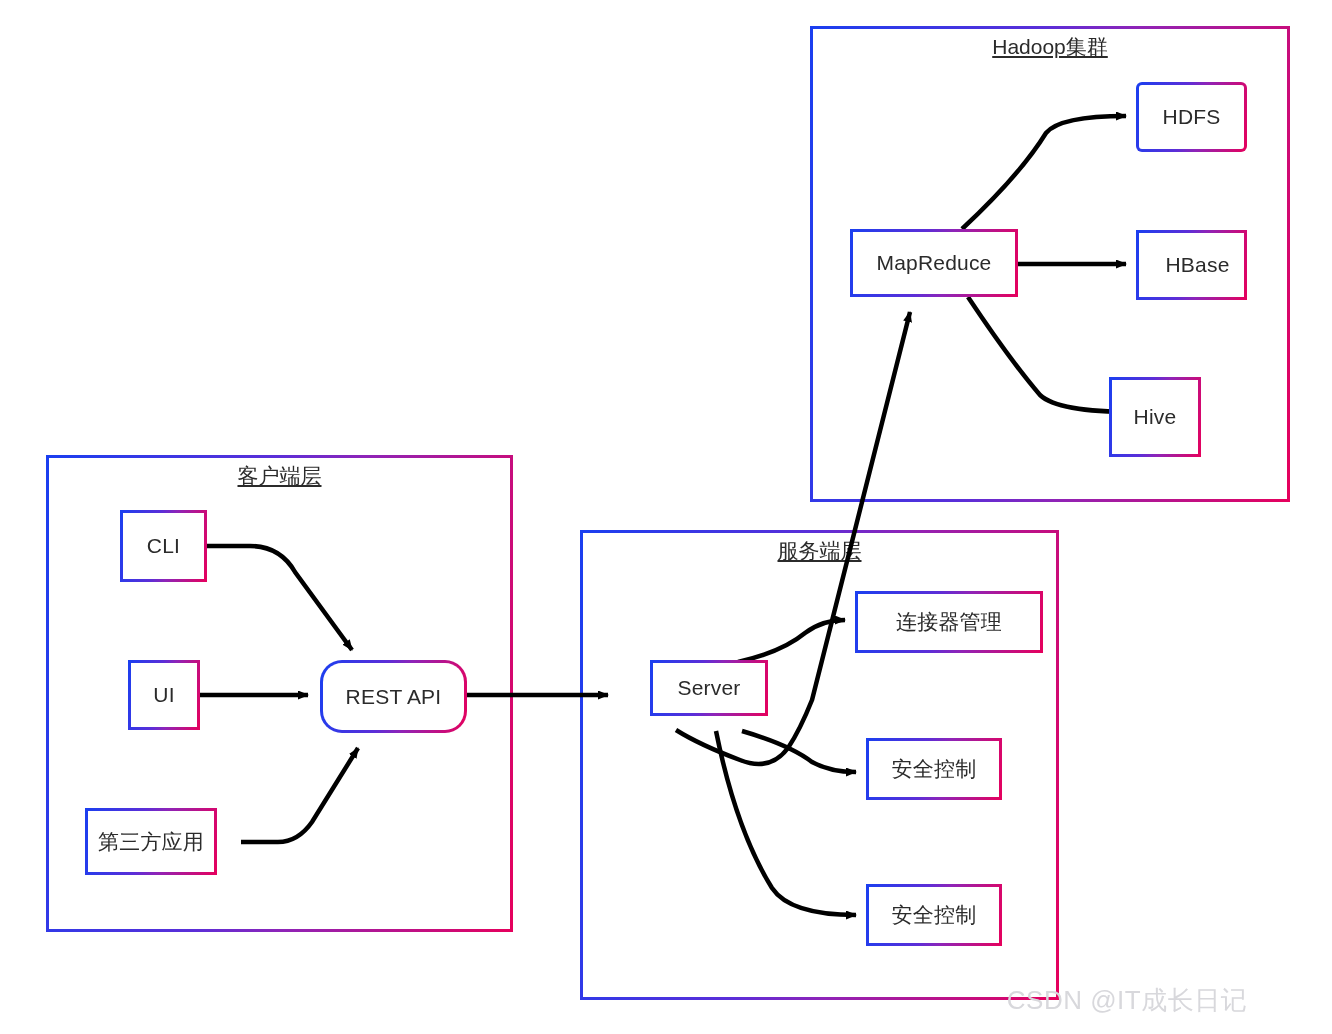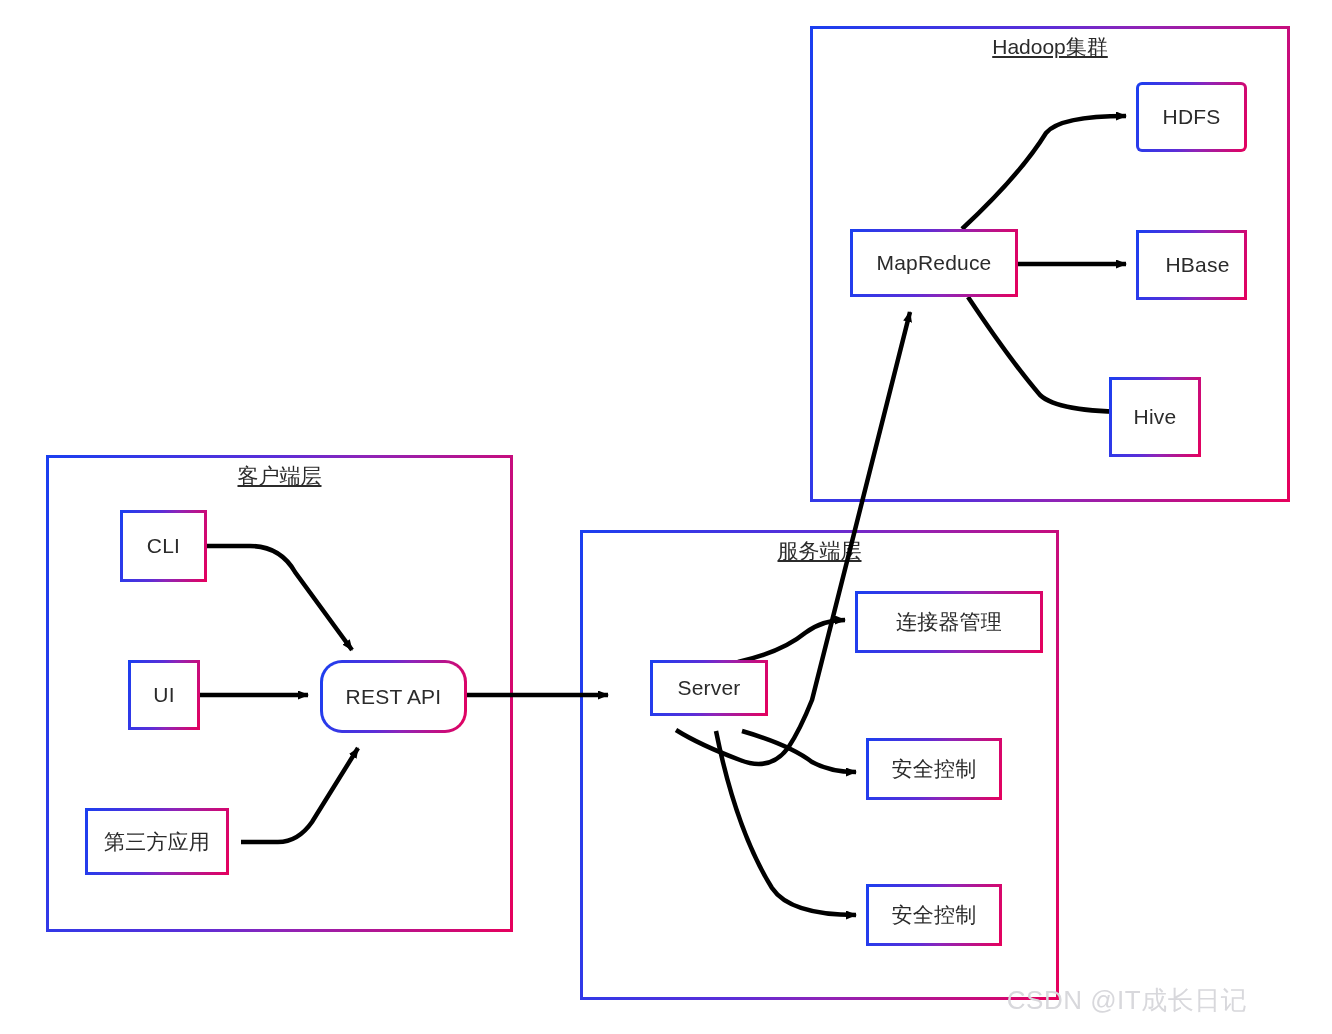--- a/index.html
+++ b/index.html
@@ -116,21 +116,21 @@
 
   <div class="gbox node" id="n-cli" style="left: 120px; top: 510px; width: 87px; height: 72px;">
     <span>CLI</span>
   </div>
   <div class="gbox node" id="n-ui" style="left: 128px; top: 660px; width: 72px; height: 70px;">
     <span>UI</span>
   </div>
   <div class="gbox node" id="n-rest" style="left: 320px; top: 660px; width: 147px; height: 73px; border-radius: 22px;">
     <span>REST API</span>
   </div>
-  <div class="gbox node cjk" id="n-third" style="left: 85px; top: 808px; width: 144px; height: 67px;">
+  <div class="gbox node cjk" id="n-third" style="left: 85px; top: 808px; width: 132px; height: 67px;">
     <span>第三方应用</span>
   </div>
 
   <div class="gbox node" id="n-server" style="left: 650px; top: 660px; width: 118px; height: 56px; text-align: center;">
     <span>Server</span>
   </div>
   <div class="gbox node cjk" id="n-connector" style="left: 855px; top: 591px; width: 188px; height: 62px;">
     <span>连接器管理</span>
   </div>
   <div class="gbox node cjk" id="n-scheduler" style="left: 866px; top: 738px; width: 136px; height: 62px;">

